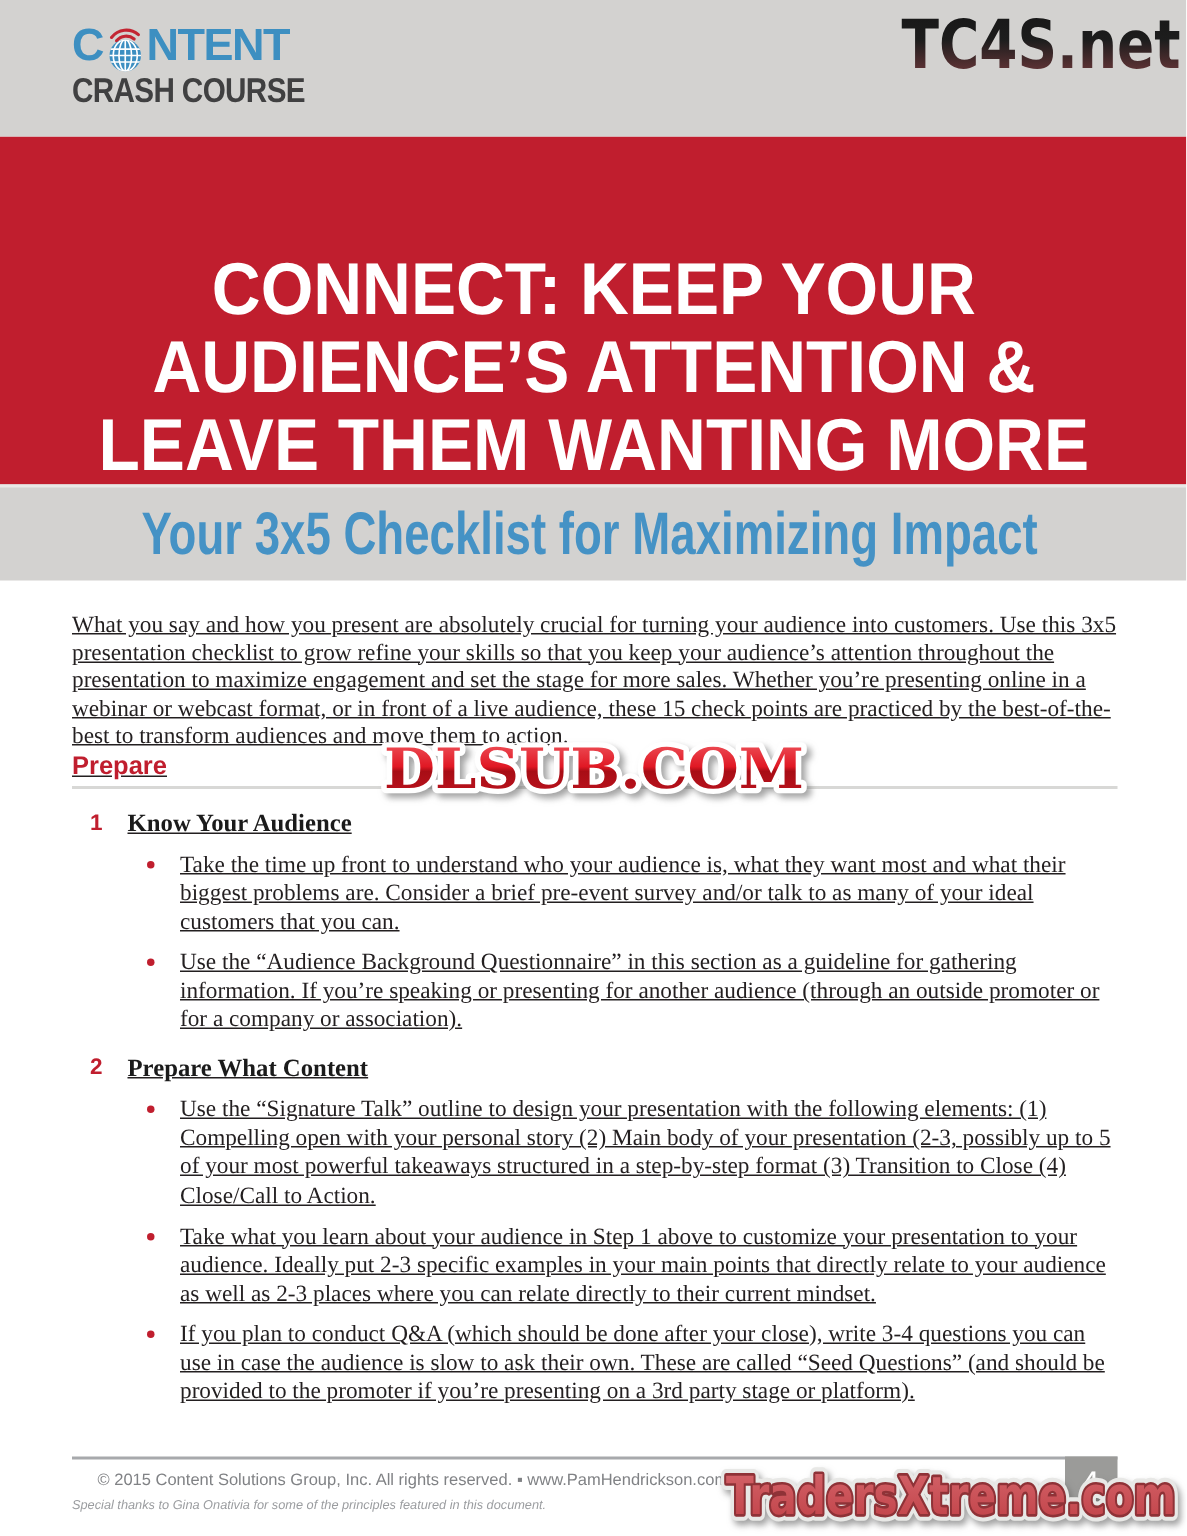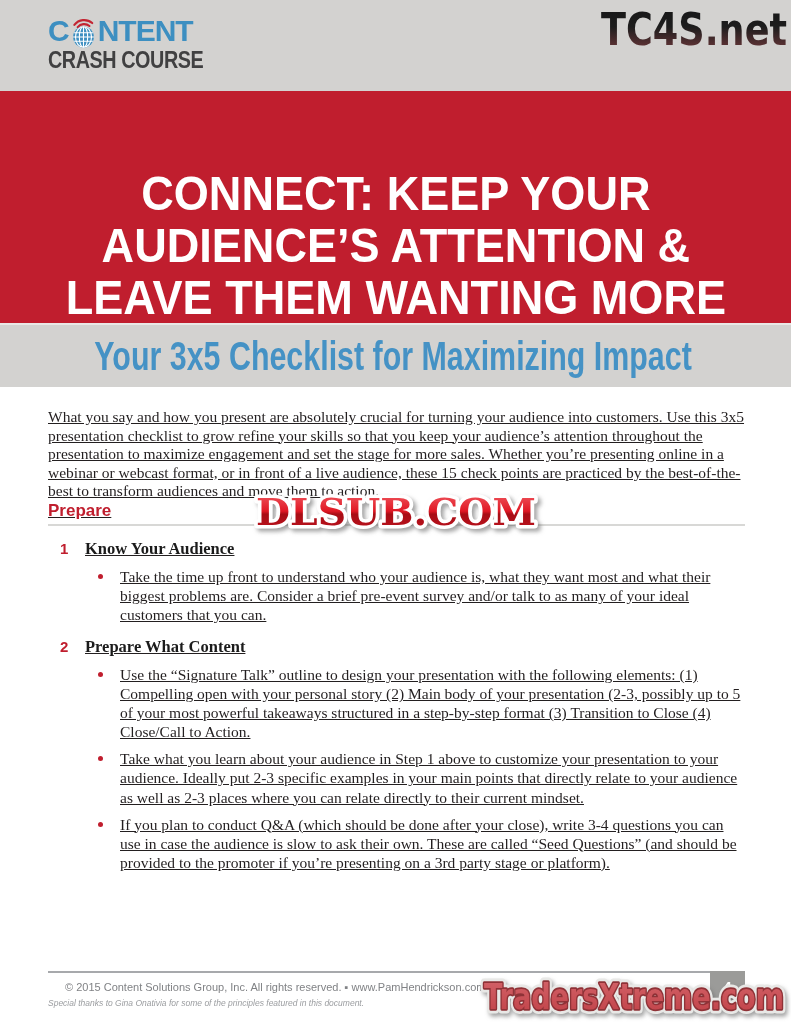--- a/index.html
+++ b/index.html
@@ -219,20 +219,24 @@
     <div class="item">
       <div class="item-head">
         <span class="item-num">1</span>
         <span class="item-title">Know Your Audience</span>
       </div>
       <div class="bullets">
         <div class="bullet">
           <span class="dot"></span>
           <span>Take the time up front to understand who your audience is, what they want most and what their biggest problems are. Consider a brief pre-event survey and/or talk to as many of your ideal customers that you can.</span>
         </div>
+        <div class="bullet">
+          <span class="dot"></span>
+          <span>Use the “Audience Background Questionnaire” in this section as a guideline for gathering information. If you’re speaking or presenting for another audience (through an outside promoter or for a company or association).</span>
+        </div>
       </div>
     </div>
 
     <div class="item">
       <div class="item-head">
         <span class="item-num">2</span>
         <span class="item-title">Prepare What Content</span>
       </div>
       <div class="bullets">
         <div class="bullet">

